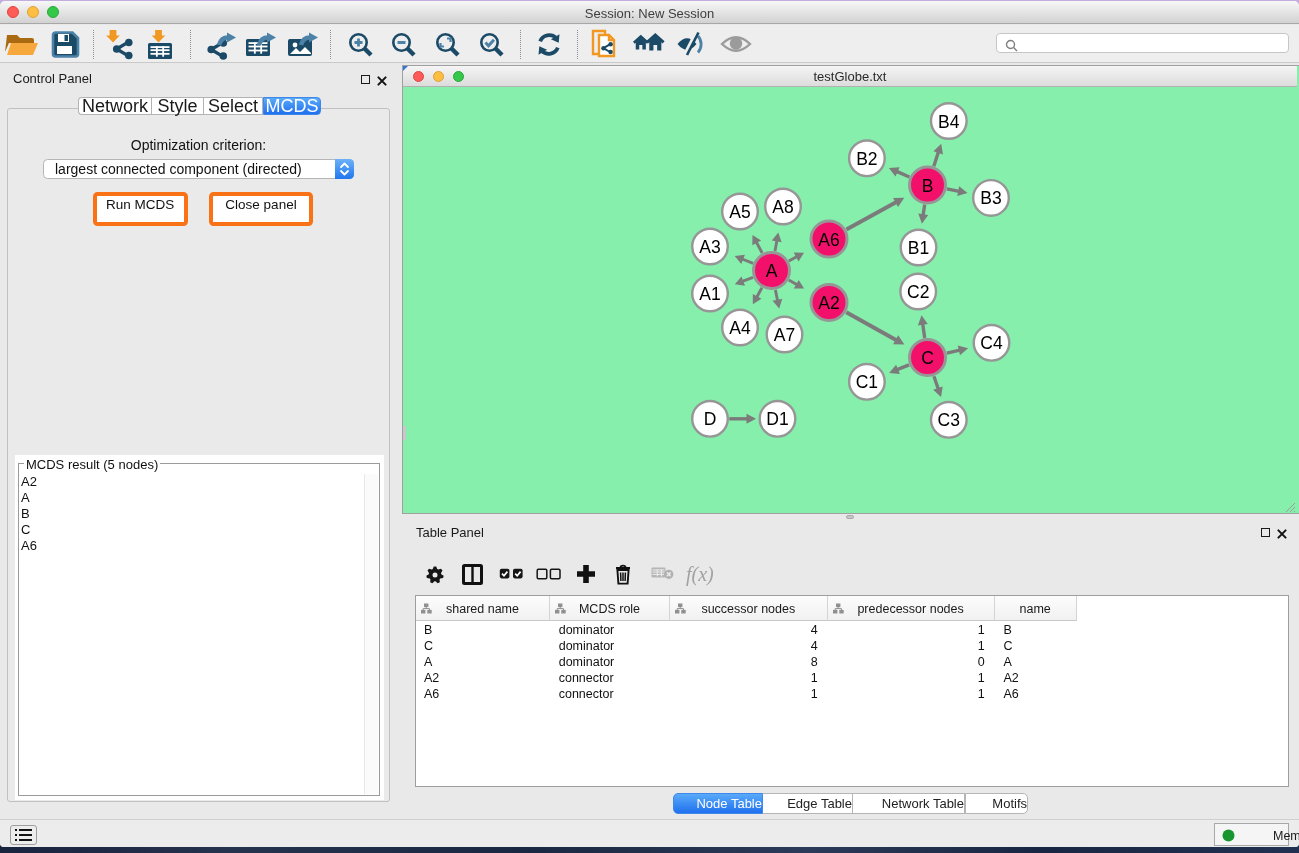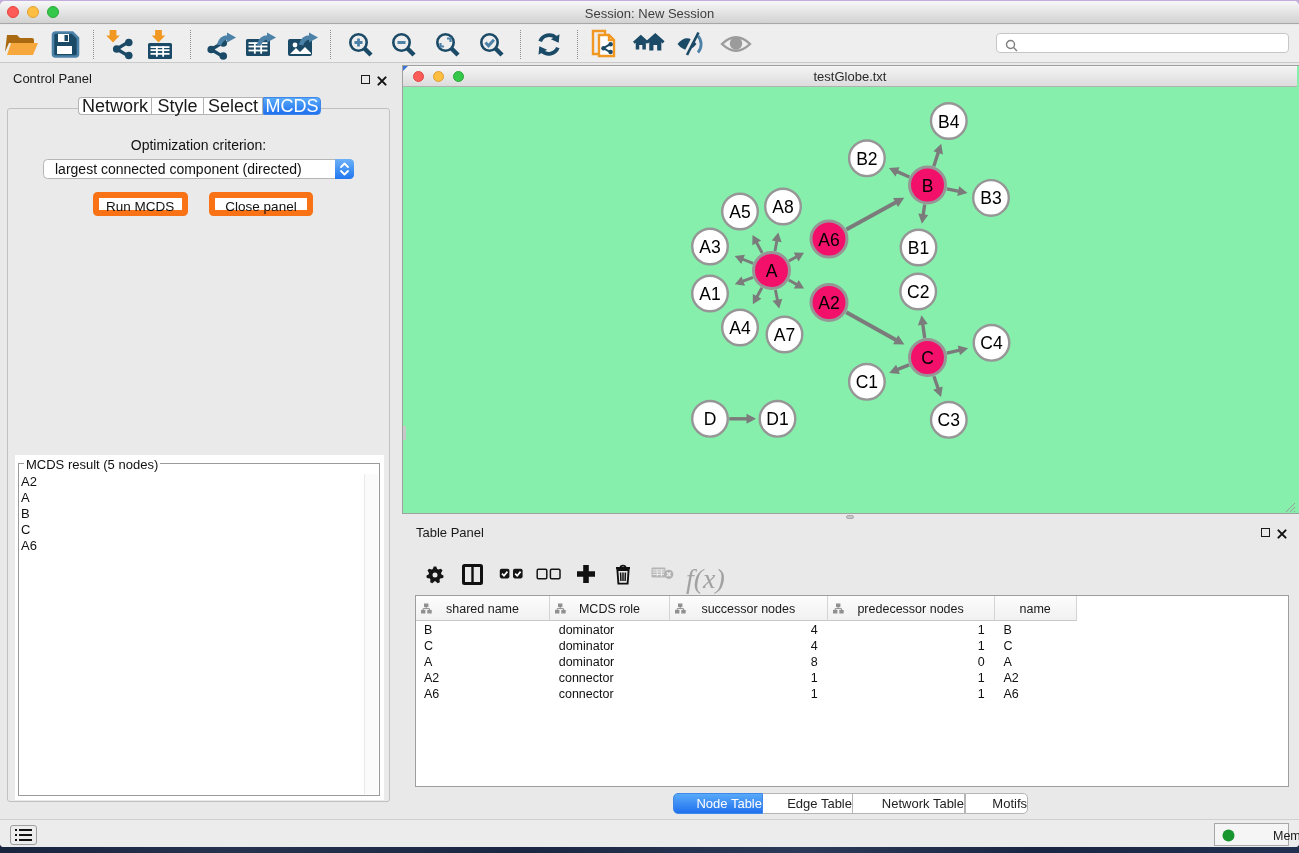--- a/index.html
+++ b/index.html
@@ -18,21 +18,21 @@
 .tsep { top:5px; height:29px; width:0; border-left:1px dotted #8f8f8f; }
 #search { left:996px; top:8px; width:293px; height:20px; background:#fff; border:1px solid #c6c6c6; border-radius:4px; }
 
 #cp-title { left:13px; top:70px; font-size:13px; color:#1a1a1a; }
 .fbtn { top:74px; width:9px; height:9px; border:1.6px solid #1a1a1a; }
 #cp-box { left:7px; top:107px; width:383px; height:694px; border:1px solid #c0c0c0; border-radius:3px; background:#eaeaea; }
 .tabseg { top:96px; height:18px; background:#fff; border:1px solid #b3b3b3; font-size:18px; color:#1a1a1a; text-align:center; line-height:17px; }
 #opt-label { left:7px; top:136px; width:383px; text-align:center; font-size:14px; color:#111; }
 #dropdown { left:43px; top:158px; width:311px; height:20px; background:#fff; border:1px solid #b5b5b5; border-radius:4.5px; font-size:14px; color:#111; line-height:18px; padding-left:11px; }
 #stepper { left:335px; top:158px; width:19px; height:20px; border-radius:0 4.5px 4.5px 0; background:linear-gradient(#6cb2f9,#2076ef); }
-.btn { top:191px; height:24px; background:#fff; border:6px solid #f97316; border-radius:4.5px; font-size:13.5px; color:#111; text-align:center; line-height:17px; }
+.btn { top:191px; height:34px; background:#fff; border:4px solid #f97316; border-radius:4.5px; font-size:13.5px; color:#111; text-align:center; line-height:17px; }
 #grp-white { left:14.8px; top:454px; width:369px; height:345px; background:#fff; }
 #grp-border { left:18px; top:462px; width:362px; height:332.5px; border:1px solid #9b9b9b; }
 #grp-label { left:24px; top:456px; font-size:13px; color:#111; background:#fff; padding:0 2px; }
 #grp-scroll { left:363.5px; top:472.8px; width:14.5px; height:320.7px; background:#fbfbfb; border-left:1px solid #e8e8e8; }
 #grp-list { left:21px; top:473px; font-size:13px; color:#111; line-height:16px; }
 
 #nw { left:402px; top:64px; width:1002px; height:449px; background:#86efac; border:1px solid #a0a0a0; }
 #nw-tb { left:0; top:0; width:894px; height:21px; background:linear-gradient(#f5f5f5,#dcdcdc); border-bottom:1px solid #b1b1b1; }
 .tl2 { width:11px; height:11px; border-radius:50%; top:5px; }
 #nw-title { left:0; top:3px; width:894px; text-align:center; font-size:13px; color:#2b2b2b; }
@@ -363,21 +363,21 @@
   <svg class="abs" style="left:651px;top:565px" width="23" height="14" viewBox="0 0 23 14">
       <rect x="0.5" y="1.5" width="14" height="10" rx="1" fill="#b5b5b5"></rect>
       <rect x="1.5" y="5.5" width="12" height="1.1" fill="#e9e9e9"></rect>
       <rect x="1.5" y="7.9" width="12" height="1.1" fill="#e9e9e9"></rect>
       <rect x="1.5" y="3.4" width="12" height="1.1" fill="#e9e9e9"></rect>
       <rect x="5.7" y="3.2" width="1.1" height="7.2" fill="#e9e9e9"></rect>
       <rect x="9.9" y="3.2" width="1.1" height="7.2" fill="#e9e9e9"></rect>
       <circle cx="17.8" cy="8.3" r="4.6" fill="#b0b0b0"></circle>
       <path d="M15.9,6.4 l3.8,3.8 m0,-3.8 l-3.8,3.8" stroke="#e9e9e9" stroke-width="1.5"></path>
     </svg>
-  <div class="abs" style="left:686px;top:562px;font-family:'Liberation Serif',serif;font-style:italic;font-size:28px;color:#a2a2a2;">f(x)</div>
+  <div class="abs" style="left:686px;top:562px;font-family:'Liberation Serif',serif;font-style:italic;font-size:20px;color:#a2a2a2;">f(x)</div>
   <div class="abs" id="tbl">
     <div class="abs" id="tbl-head" style="width:660.8px;"></div>
 <div class="abs hcell" style="left:0px;width:134px;">
         <div class="abs hlabel">shared name</div>
         <svg class="abs" style="left:5px;top:7px" width="11" height="11" viewBox="0 0 11 10">
           <g fill="#909090">
             <rect x="3" y="0" width="4.4" height="3.6"></rect>
             <rect x="0" y="6.4" width="4.4" height="3.6"></rect>
             <rect x="6.3" y="6.4" width="4.4" height="3.6"></rect>
             <path d="M5.2,3.5 v1.7 M2.2,6.5 v-1.4 h6.3 v1.4" fill="none" stroke="#909090" stroke-width="1"></path>

